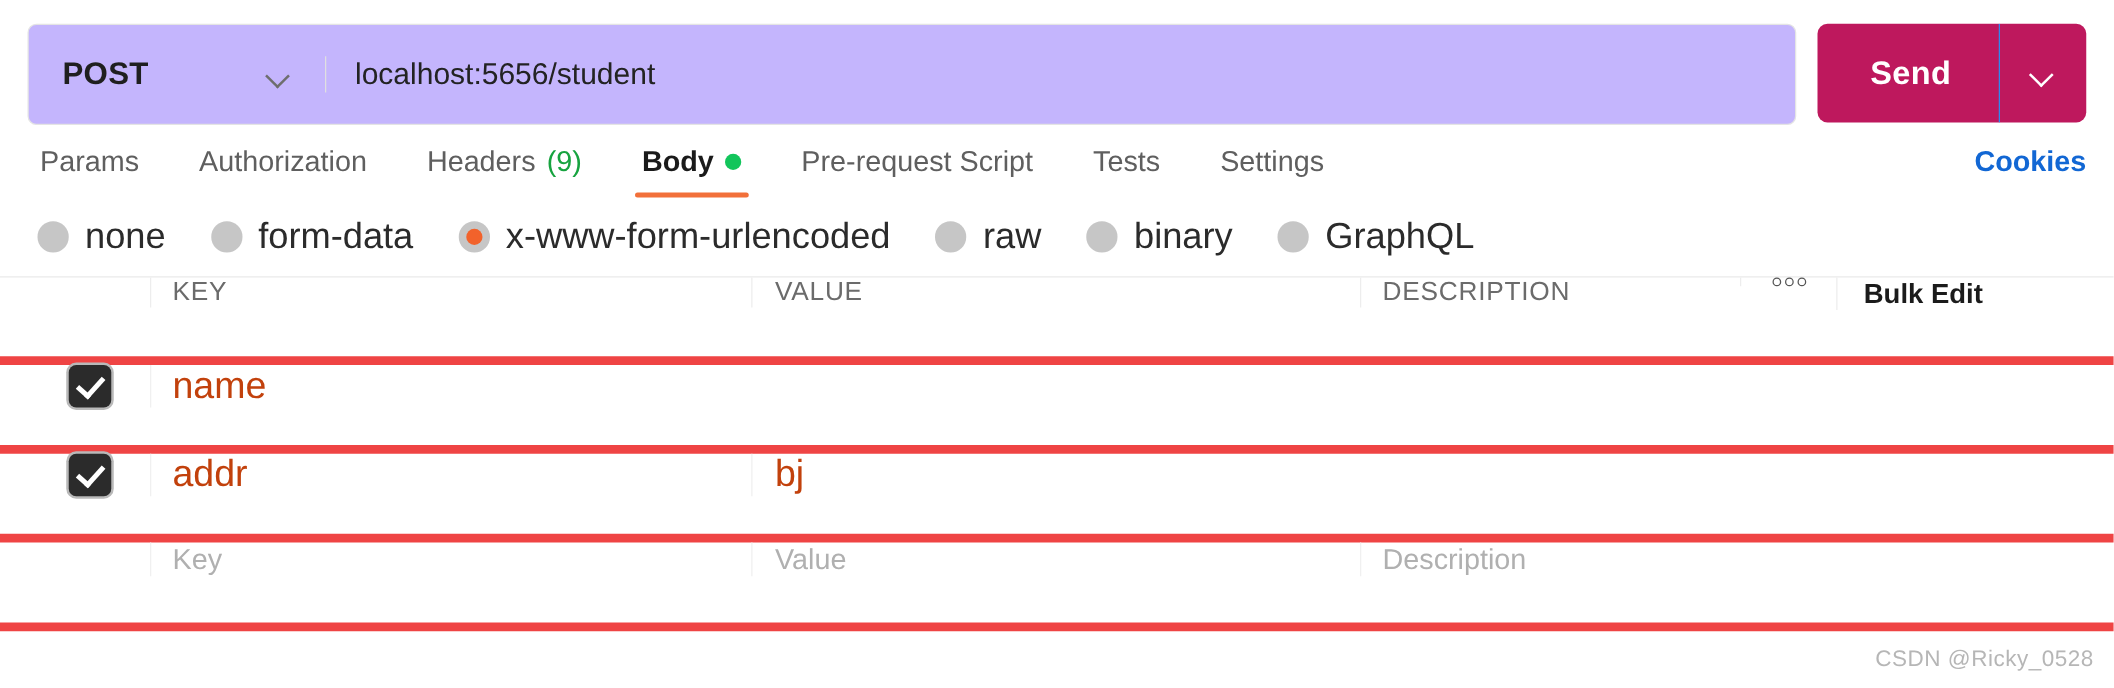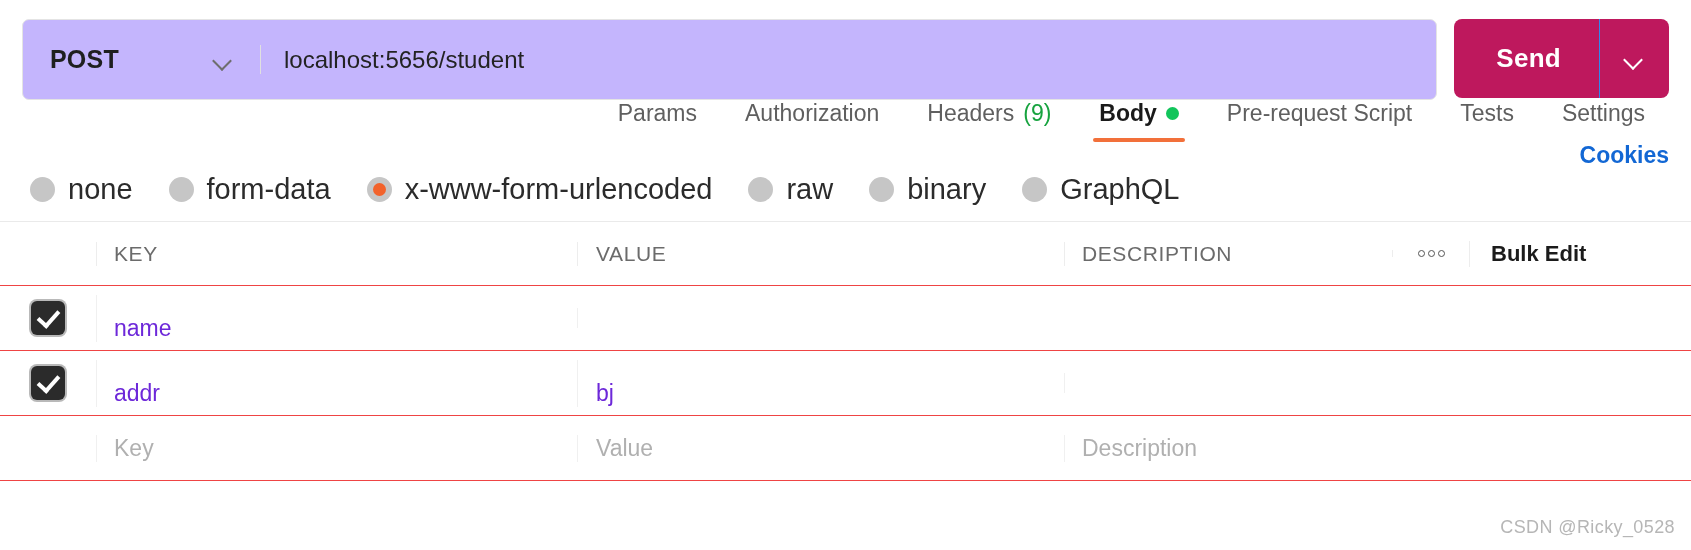--- a/index.html
+++ b/index.html
@@ -112,21 +112,20 @@
     border-width: 2.6px;
   }
 
   
   .tabs-row {
     display: flex;
     align-items: flex-end;
     padding: 0 22px 0 24px;
     height: 58px;
     position: relative;
-    flex-direction: column;
   }
   .tabs {
     display: flex;
     align-items: flex-end;
     gap: 0;
     flex: 1 1 auto;
   }
   .tab {
     position: relative;
     font-size: 23px;
@@ -208,23 +207,24 @@
     color: #2b2b2b;
   }
 
   
   .kv-table {
     border-top: 1px solid #eaeaea;
     width: 100%;
   }
   .kv-row {
     display: flex;
-    border-bottom: 1px solid #ef4444;
+    border-bottom: 7px solid #ef4444;
     height: 64px;
-    align-items: center;
+    align-items: flex-start;
+    padding-left: 24px;
   }
   .kv-row.header-row { height: 63px; }
   .c-check {
     flex: 0 0 96px;
     display: flex;
     align-items: center;
     justify-content: center;
   }
   .c-key {
     flex: 0 0 481px;
@@ -274,23 +274,22 @@
     border-left: 1px solid #f0f0f0;
   }
   .data-row .c-dots,
   .data-row .c-bulk { border-left: none; }
   .col-head {
     font-size: 21px;
     color: #6b6b6b;
     letter-spacing: .6px;
   }
   .cell-text {
-    font-size: 23px;
-    color: #6d28d9;
-    margin-top: 20px;
+    font-size: 30px;
+    color: #c2410c;
   }
   .cell-placeholder {
     font-size: 23px;
     color: #b0b0b0;
   }
   .bulk-edit {
     font-size: 22px;
     font-weight: bold;
     color: #1b1b1b;
     cursor: pointer;

